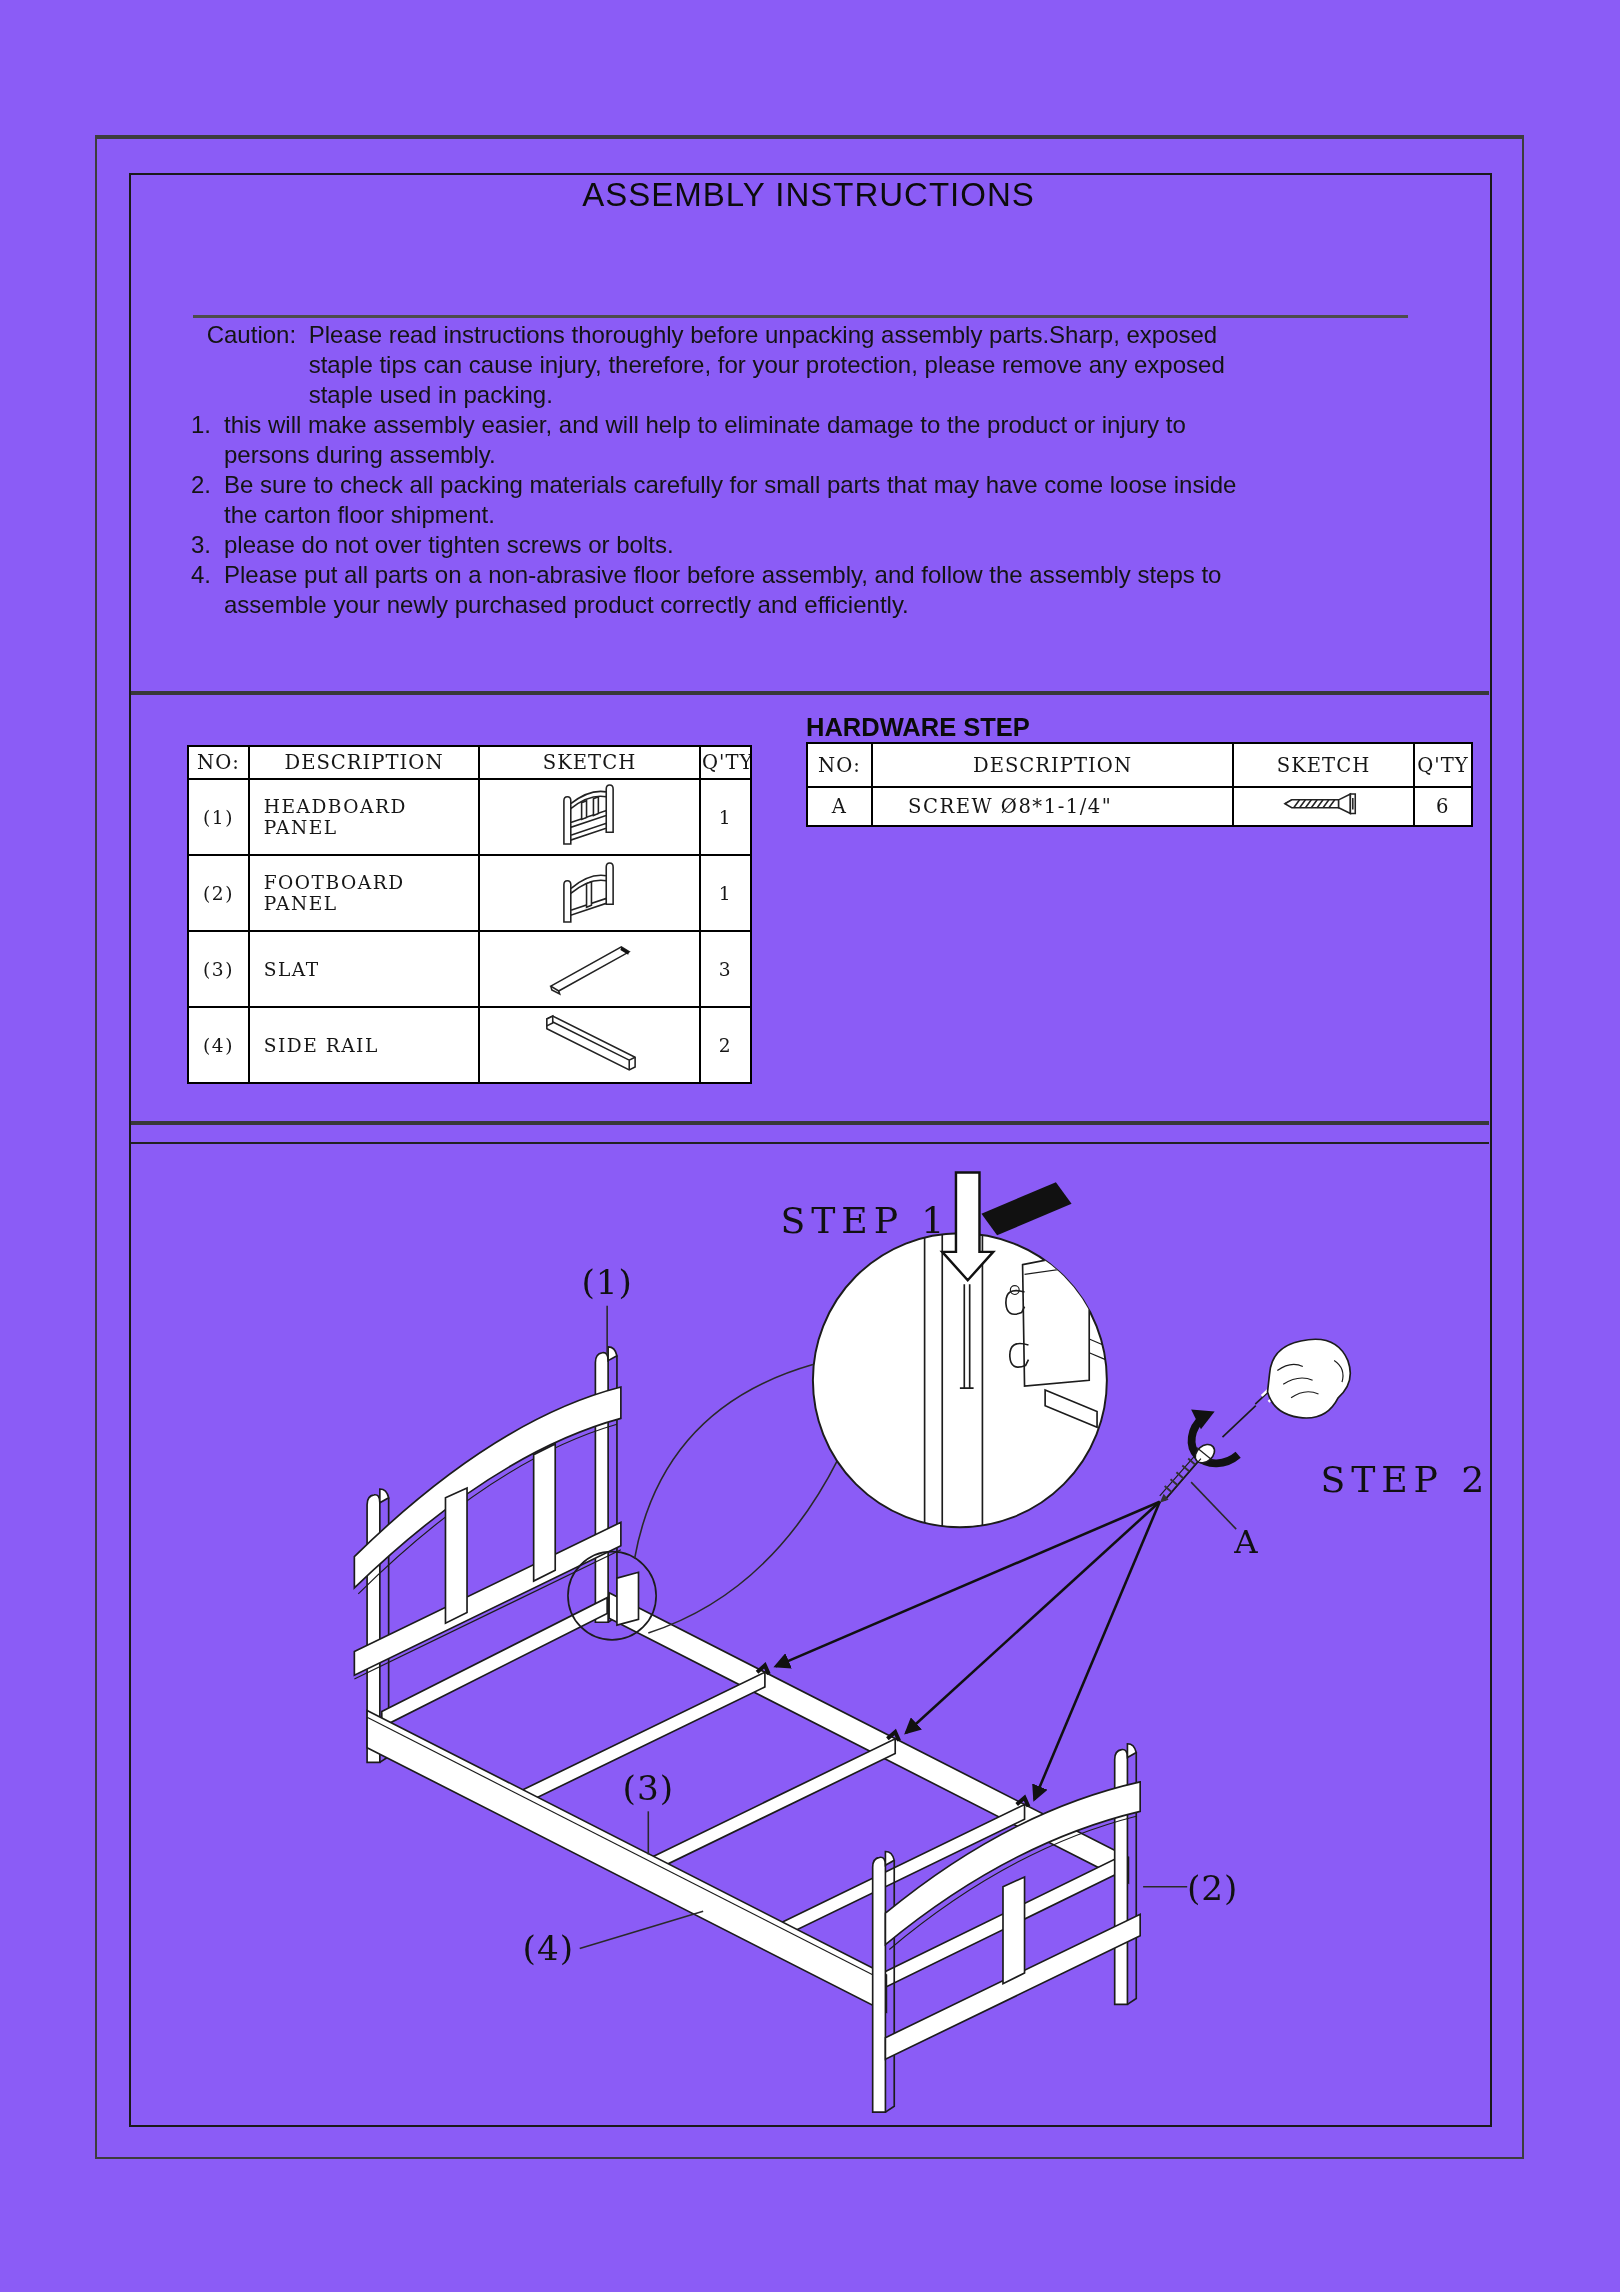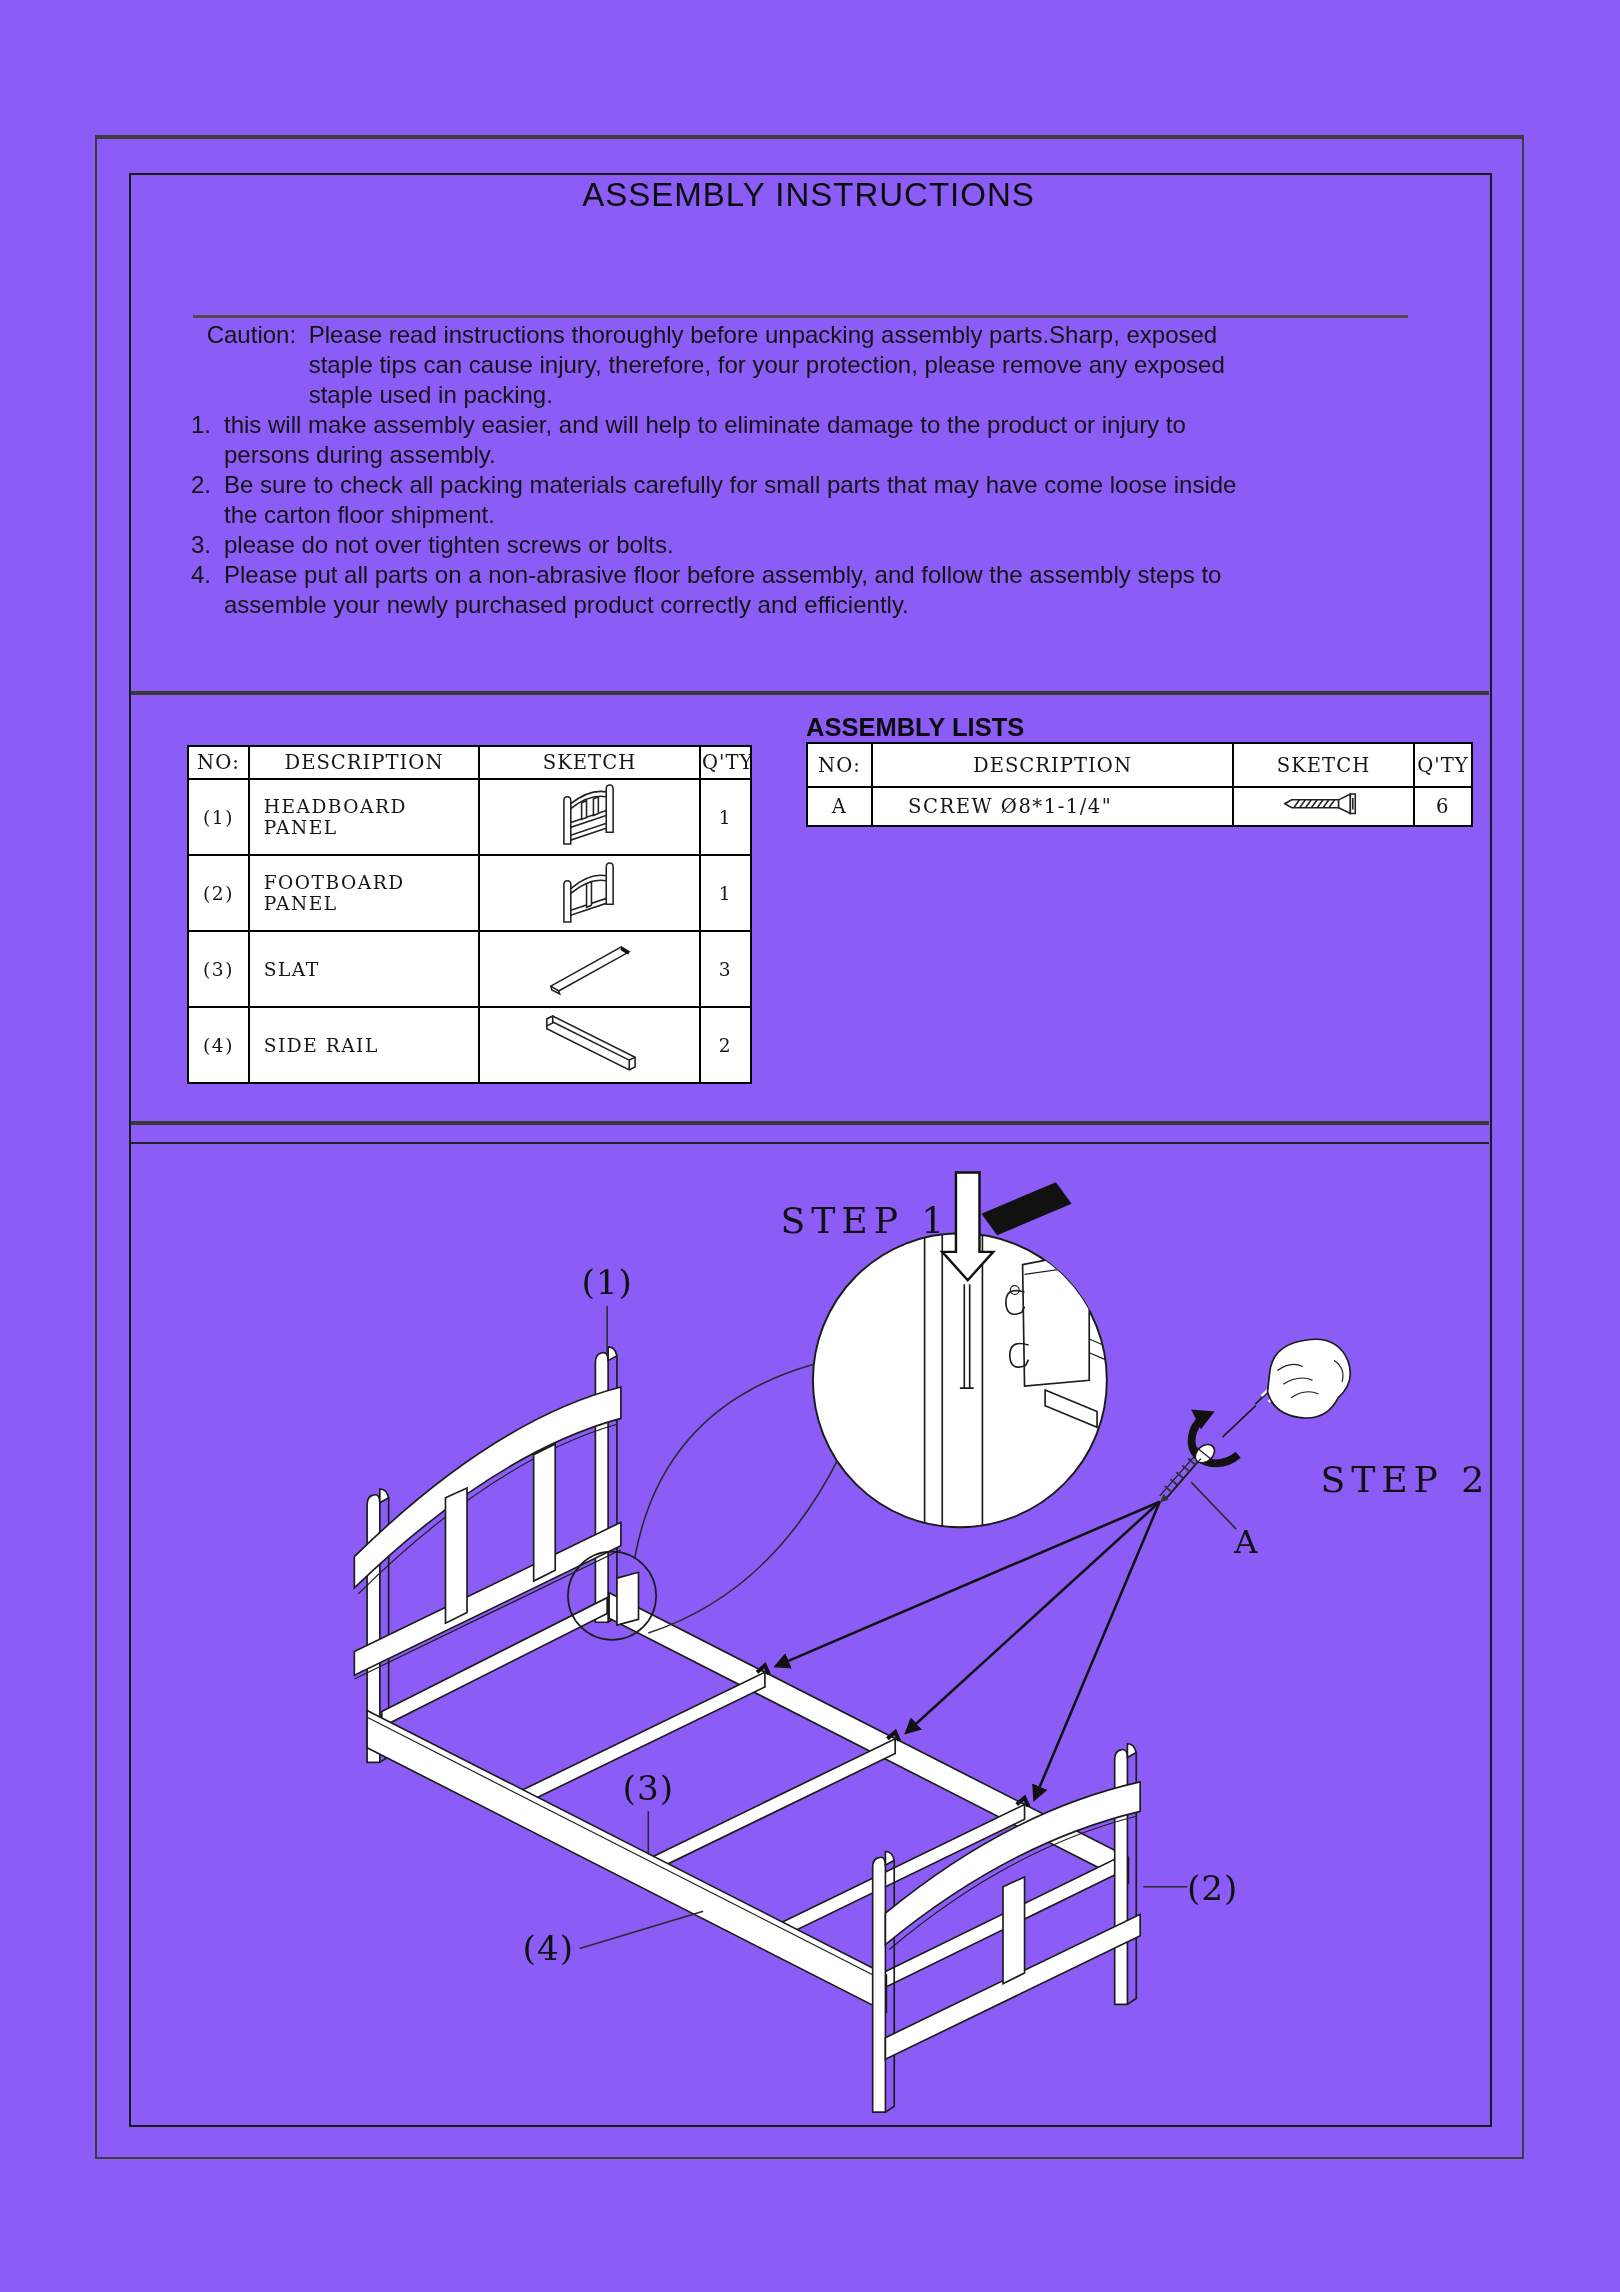--- a/index.html
+++ b/index.html
@@ -180,21 +180,21 @@
           <path class="s" d="M8,6 L92,48 L92,58"></path>
           <path class="s" d="M92,48 L98,45"></path>
           <path class="sf" d="M8,6 L14,3 L14,10 L8,13 Z"></path>
         </svg>
       </td>
       <td>2</td>
     </tr>
   </tbody>
     </table>
 
-  <div class="list-title hardware-title">ASSEMBLY LISTS</div>
+  <div class="list-title hardware-title">HARDWARE STEP</div>
   <table class="cad hw-table">
     <colgroup>
         <col style="width:65px">
         <col style="width:361px">
         <col style="width:181px">
         <col style="width:58px">
       </colgroup>
     <tbody>
         <tr>
       <th>NO:</th>

